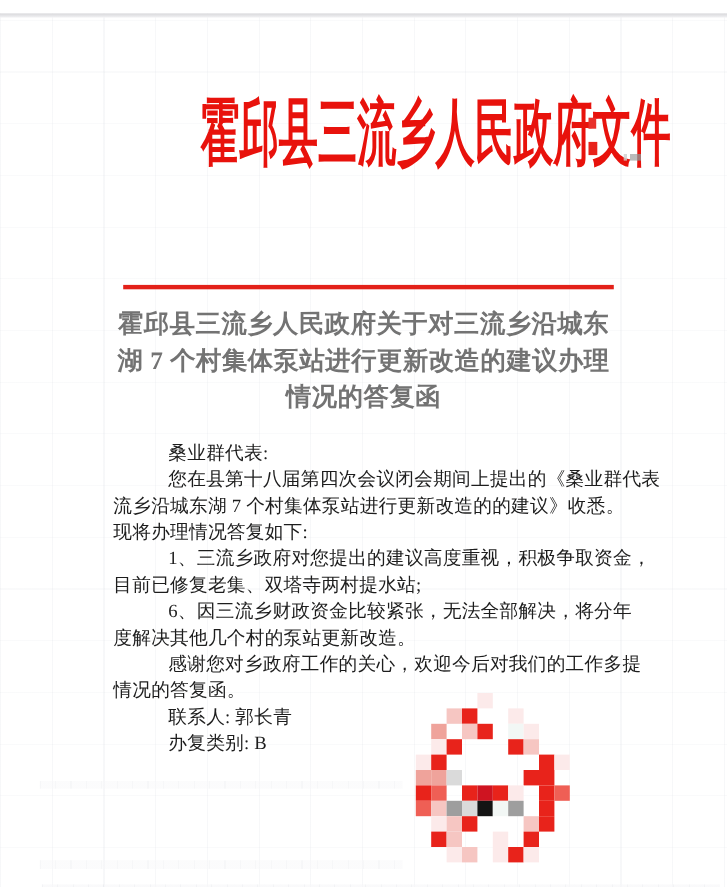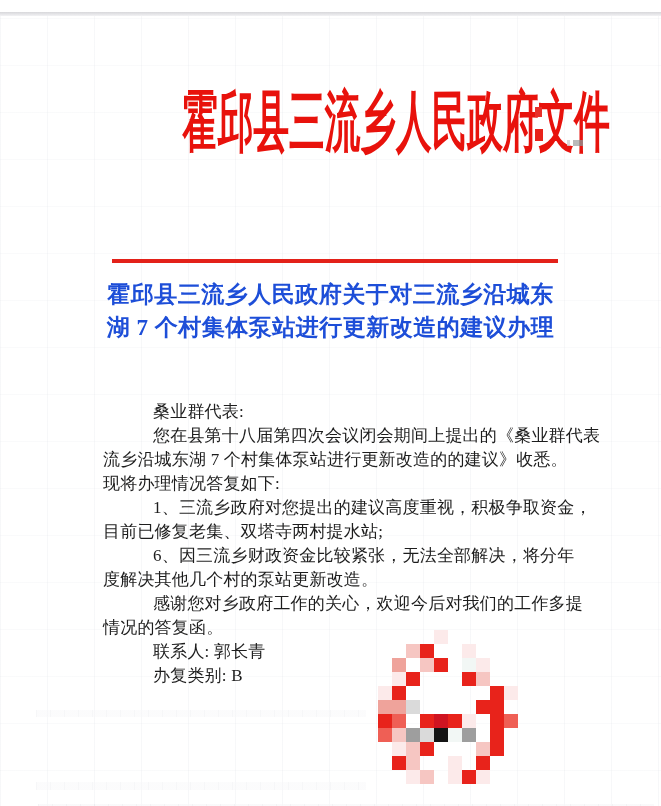--- a/index.html
+++ b/index.html
@@ -33,21 +33,21 @@
     font-size:66px;font-weight:bold;line-height:84px;
     transform:scaleX(0.54);transform-origin:50% 50%;
     letter-spacing:0px;
   }
   .red-rule{
     position:absolute;left:112px;top:247px;width:446px;height:4px;
   }
   .doc-title{
     position:absolute;left:55px;top:266px;width:551px;
     text-align:center;font-weight:bold;font-size:23px;line-height:33px;
-    letter-spacing:0.5px;color:#1d4ed8;
+    letter-spacing:0.5px;color:#737373;
   }
   .body-block{
     position:absolute;left:103px;top:388px;width:470px;
     font-size:17px;color:#1d1d1d;
   }
   .body-line{
     height:24px;line-height:24px;white-space:nowrap;
     letter-spacing:0.2px;
   }
   .body-line.indent{padding-left:50px;font-family:Liberation Serif, serif;}
@@ -74,20 +74,21 @@
 
   <div class="letterhead">
     <span class="inner" style="color: rgb(232, 18, 12);">霍邱县三流乡人民政府文件</span>
   </div>
 
   <div class="red-rule" style="background: rgb(227, 33, 25);"></div>
 
   <div class="doc-title">
     <div>霍邱县三流乡人民政府关于对三流乡沿城东</div>
     <div>湖 7 个村集体泵站进行更新改造的建议办理</div>
+    <div>情况的答复函</div>
   </div>
 
   <div class="body-block">
       <div class="body-line indent">桑业群代表:</div>
       <div class="body-line indent">您在县第十八届第四次会议闭会期间上提出的《桑业群代表</div>
       <div class="body-line">流乡沿城东湖 7 个村集体泵站进行更新改造的的建议》收悉。</div>
       <div class="body-line">现将办理情况答复如下:</div>
       <div class="body-line indent">1、三流乡政府对您提出的建议高度重视，积极争取资金，</div>
       <div class="body-line">目前已修复老集、双塔寺两村提水站;</div>
       <div class="body-line indent">6、因三流乡财政资金比较紧张，无法全部解决，将分年</div>

